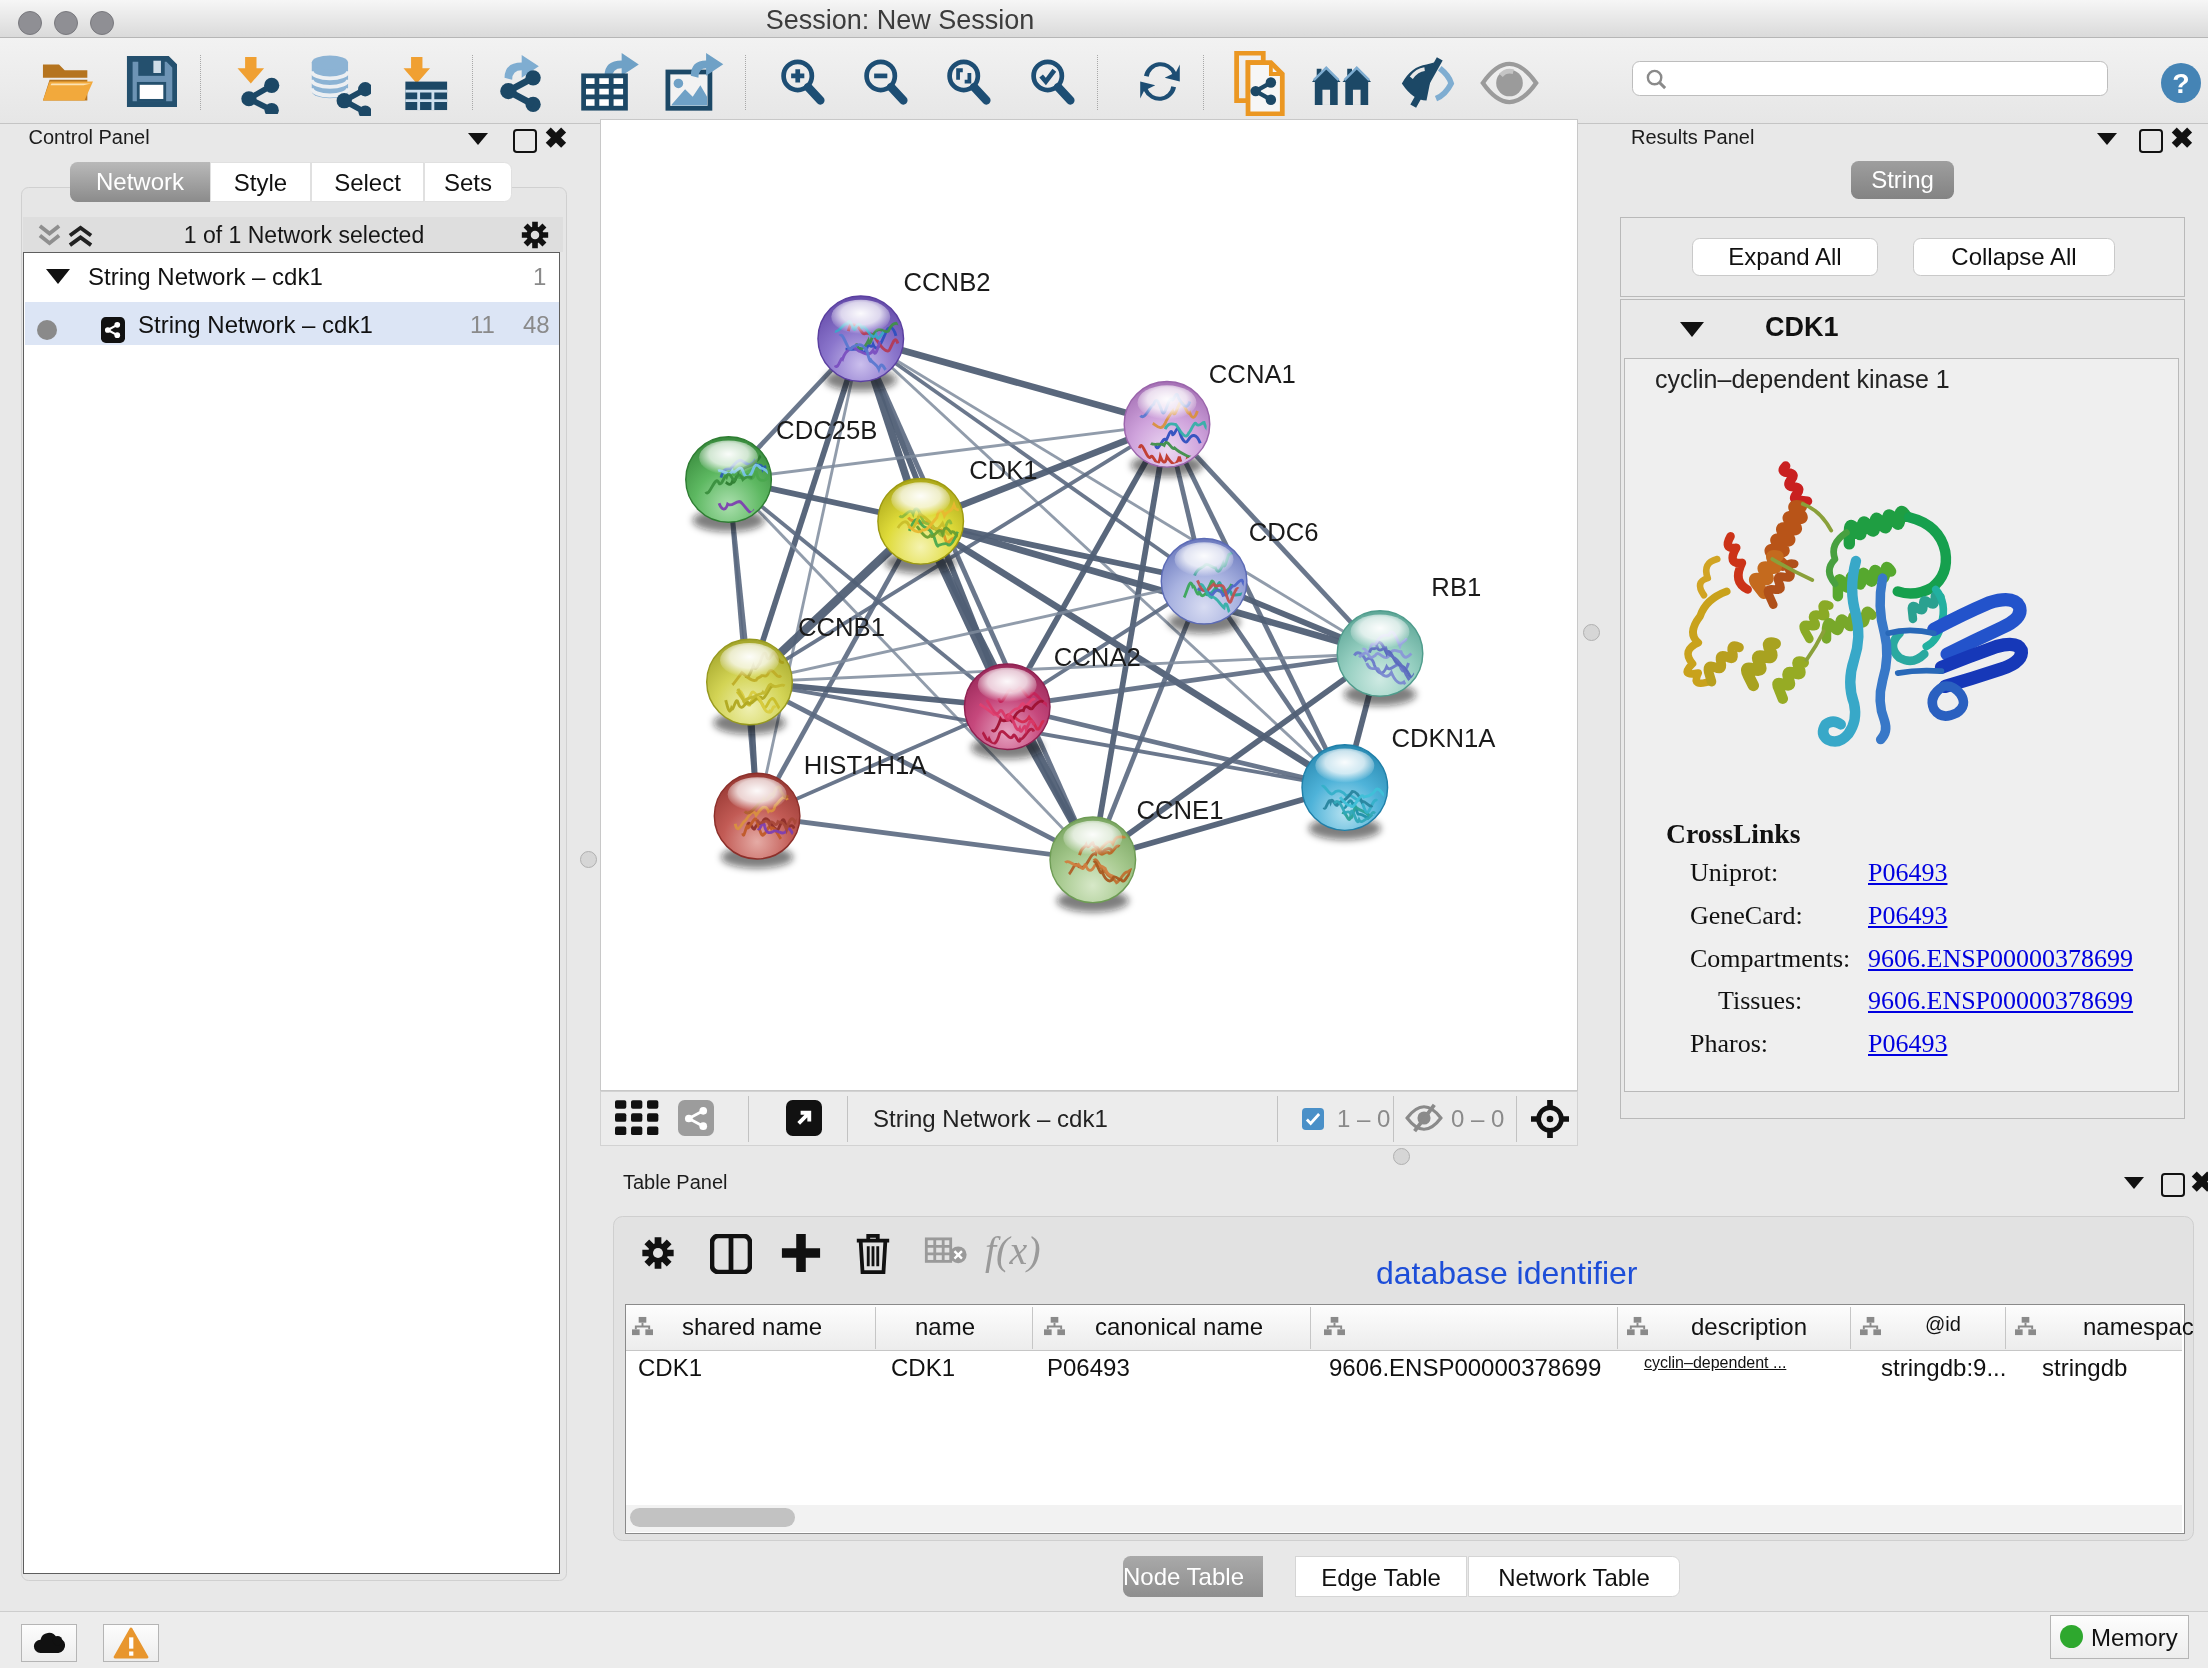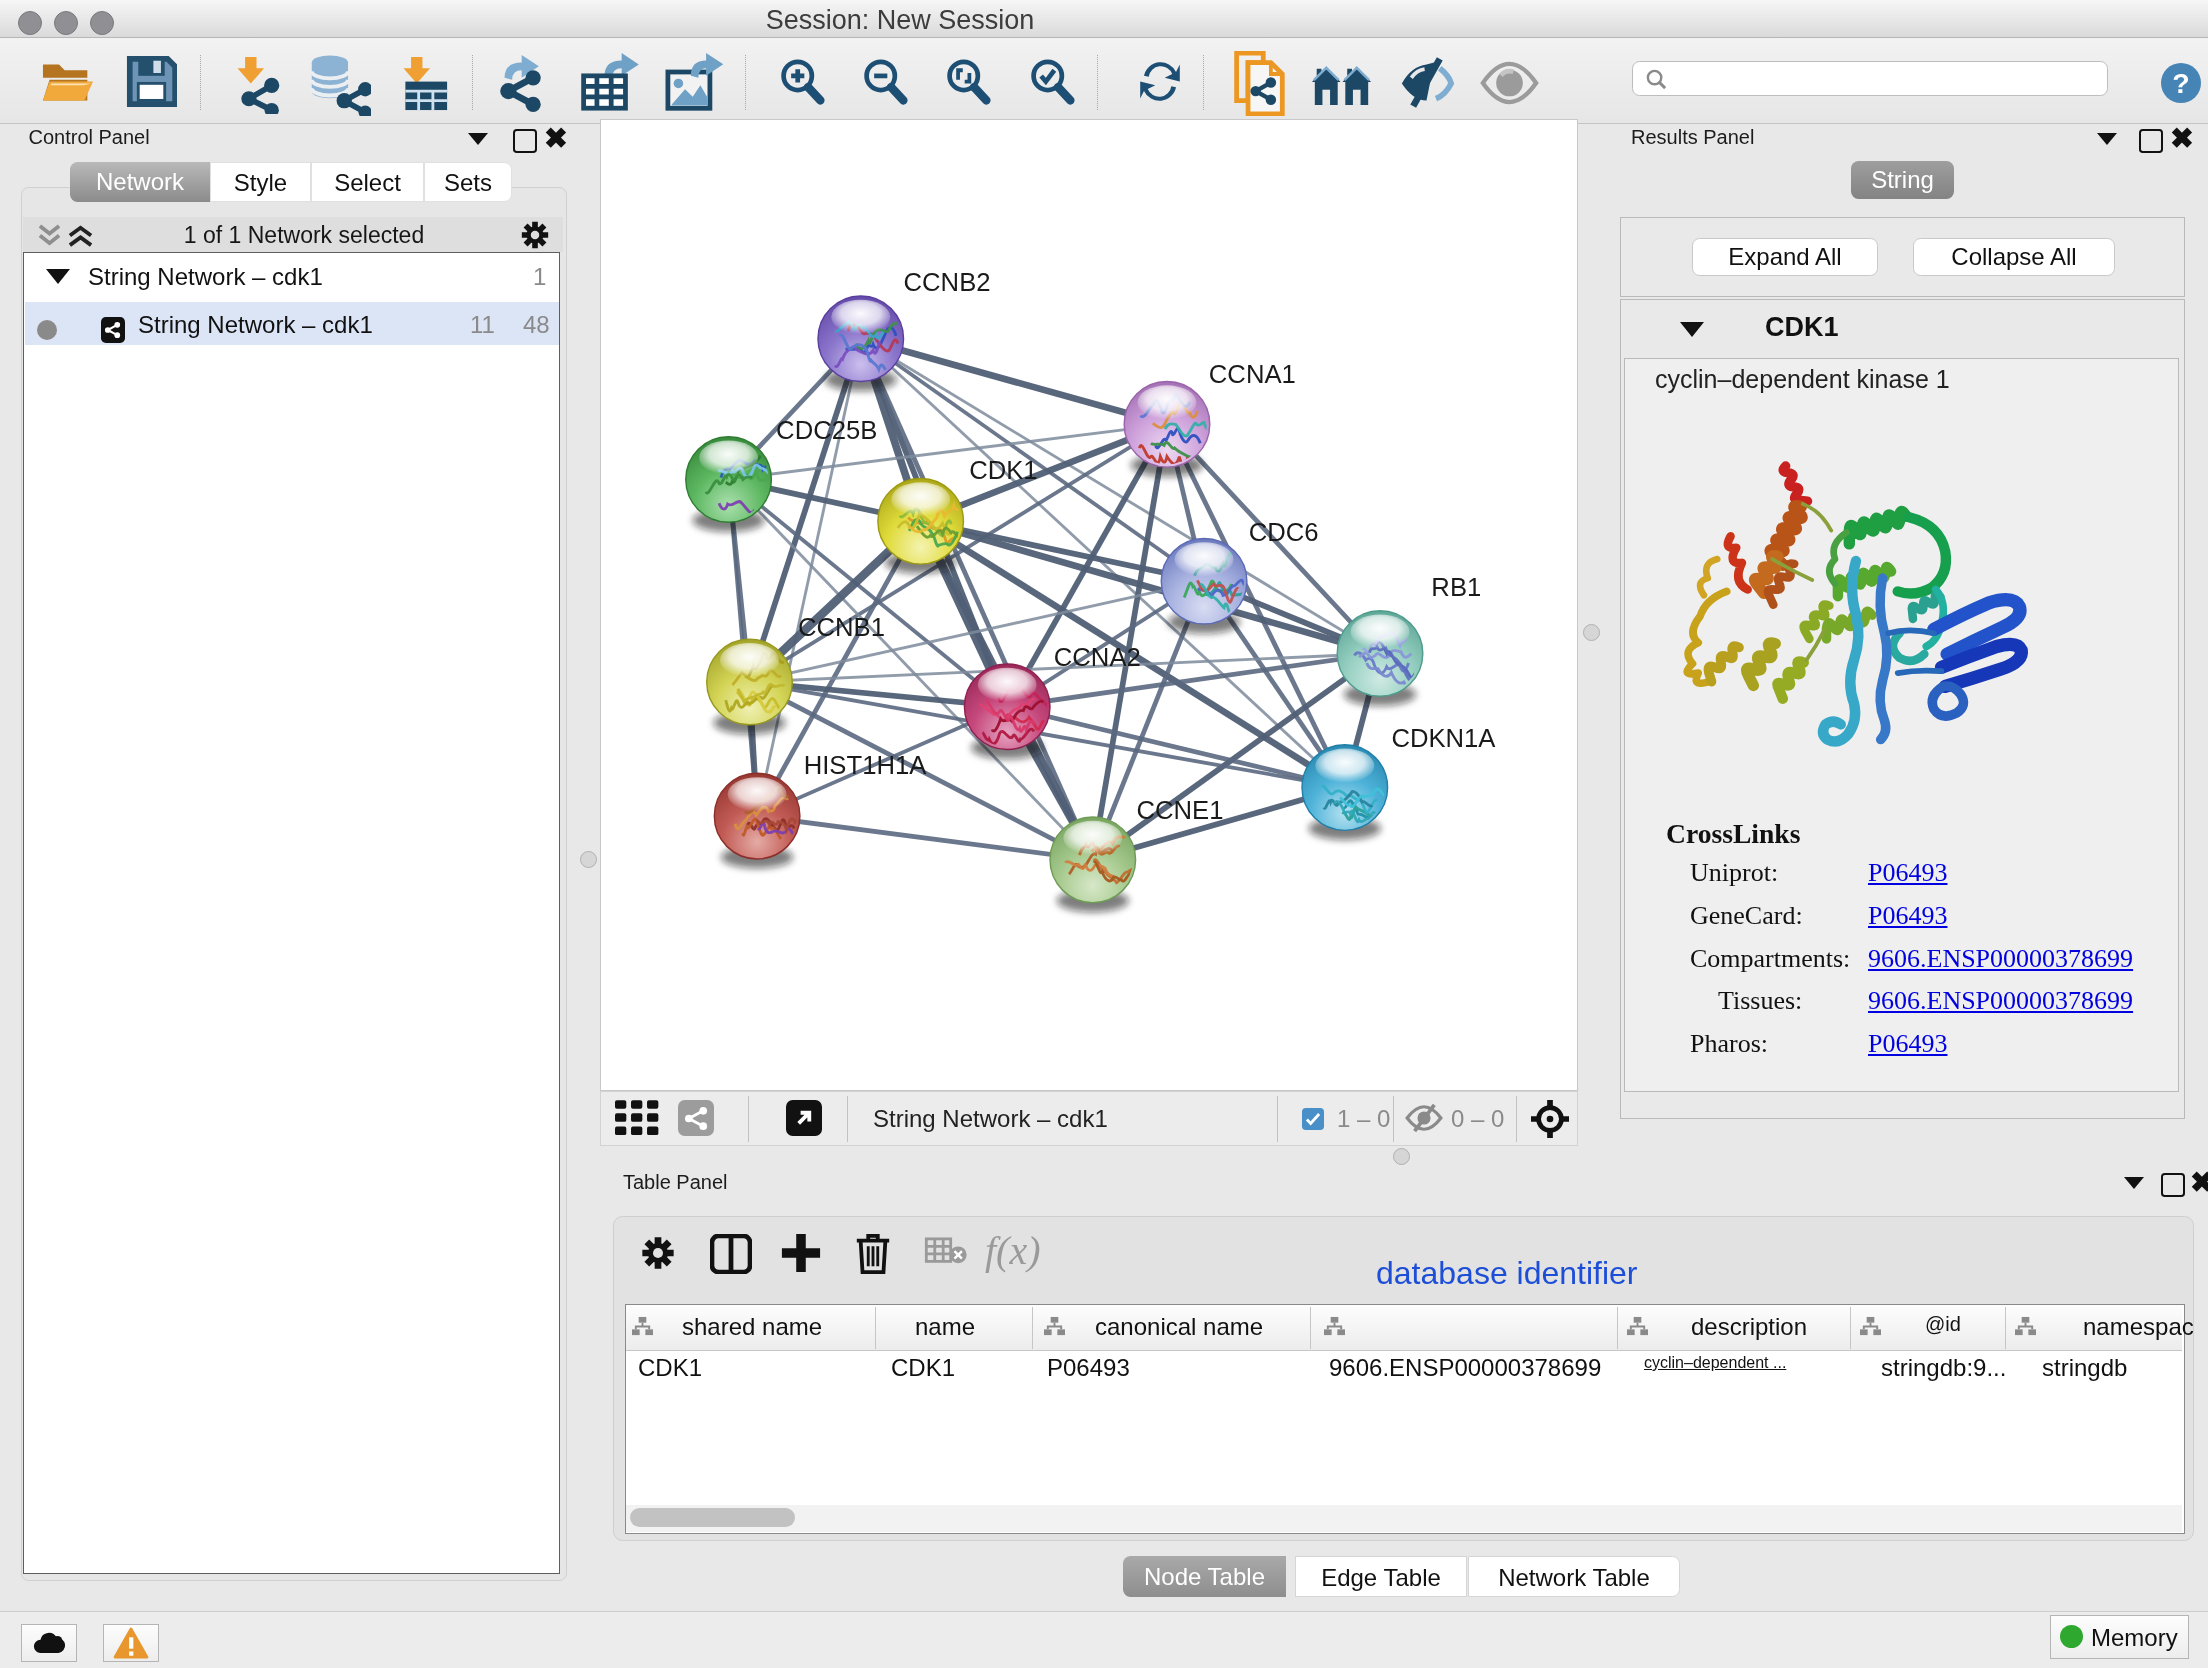--- a/index.html
+++ b/index.html
@@ -699,21 +699,21 @@
 </div>
 <div class="abs" style="left:638px;top:1354px;font-size:24px;color:#111;">CDK1</div>
 <div class="abs" style="left:891px;top:1354px;font-size:24px;color:#111;">CDK1</div>
 <div class="abs" style="left:1047px;top:1354px;font-size:24px;color:#111;">P06493</div>
 <div class="abs" style="left:1329px;top:1354px;font-size:24px;color:#111;">9606.ENSP00000378699</div>
 <div class="abs" style="left:1644px;top:1354px;font-size:16px;color:#111;text-decoration:underline;">cyclin–dependent ...</div>
 <div class="abs" style="left:1881px;top:1354px;font-size:24px;color:#111;">stringdb:9...</div>
 <div class="abs" style="left:2042px;top:1354px;font-size:24px;color:#111;">stringdb</div>
 <div class="abs" style="left:626px;top:1505px;width:1556px;height:27px;background:#f2f2f2;"></div>
 <div class="abs" style="left:630px;top:1508px;width:165px;height:19px;background:#c2c2c2;border-radius:9.5px;"></div>
-<div class="abs" style="left:1123px;top:1556px;width:163px;height:41px;background:linear-gradient(#a9a9a9,#8e8e8e);border-radius:7.6px 0 0 7.6px;color:#fff;font-size:24px;text-align:center;line-height:41px;">Node Table</div>
+<div class="abs" style="left:1123px;top:1556px;width:140px;height:41px;background:linear-gradient(#a9a9a9,#8e8e8e);border-radius:7.6px 0 0 7.6px;color:#fff;font-size:24px;text-align:left;line-height:41px;">Node Table</div>
 <div class="abs" style="left:1295px;top:1556px;width:172px;height:41px;background:#fff;border:1px solid #d5d5d5;box-sizing:border-box;color:#111;font-size:24px;text-align:center;line-height:41px;">Edge Table</div>
 <div class="abs" style="left:1468px;top:1556px;width:212px;height:41px;background:#fff;border:1px solid #d5d5d5;box-sizing:border-box;border-radius:0 7.6px 7.6px 0;color:#111;font-size:24px;text-align:center;line-height:41px;">Network Table</div>
 </div>
 
 <div class="abs" style="left:580px;top:851px;width:15px;height:15px;border-radius:50%;background:#d6d6d6;border:1px solid #b0b0b0;"></div>
 <div class="abs" style="left:1583px;top:624px;width:15px;height:15px;border-radius:50%;background:#d6d6d6;border:1px solid #b0b0b0;"></div>
 <div class="abs" style="left:1393px;top:1148px;width:15px;height:15px;border-radius:50%;background:#d6d6d6;border:1px solid #b0b0b0;"></div>
 
 <div class="abs" style="left:0;top:1611px;width:2208px;height:57px;background:#ececec;border-top:1px solid #cdcdcd;"></div>
 <div id="statusbar">

